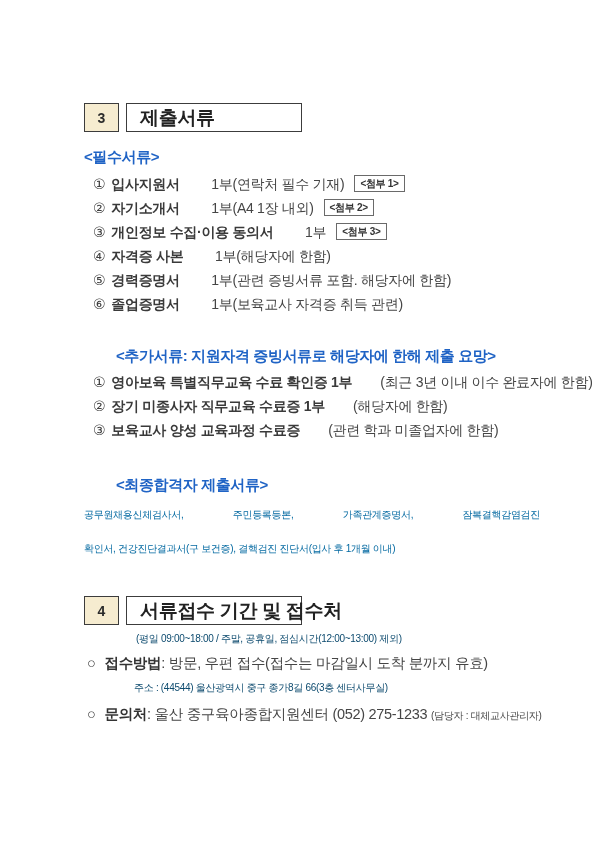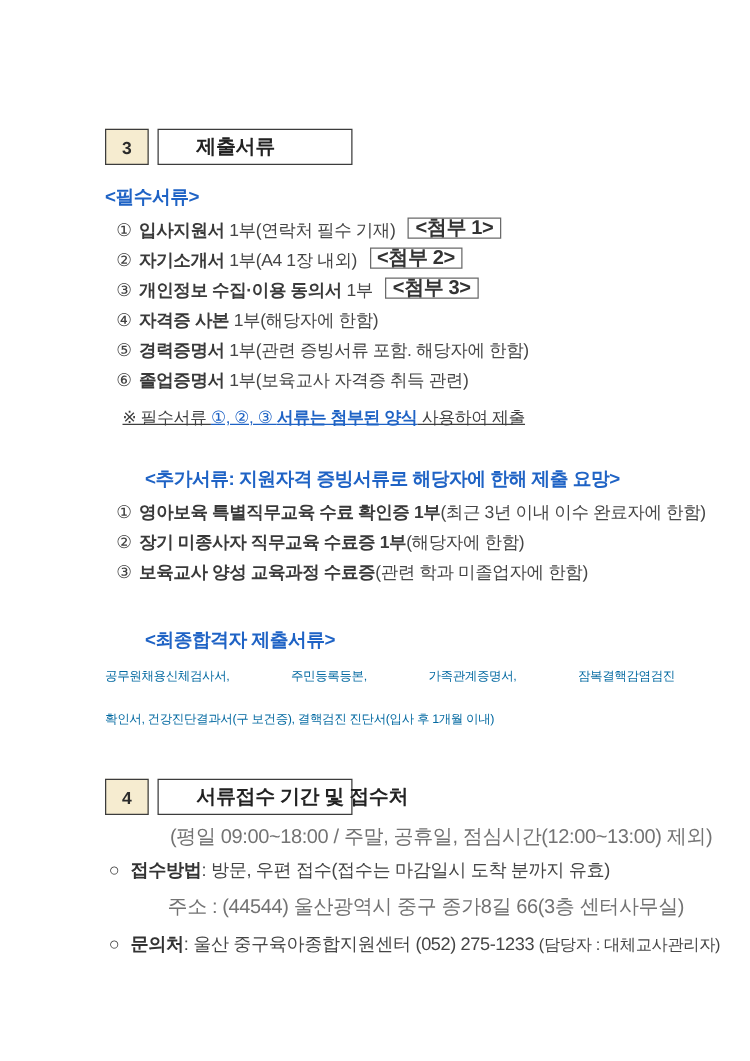--- a/index.html
+++ b/index.html
@@ -15,61 +15,61 @@
   .content { position:absolute; left:84px; top:0; width:466px; }
 
   
   .sec-header { display:flex; align-items:stretch; gap:7px; height:29px; }
   .sec-num {
     width:35px; background:#f6ecd0; border:1.6px solid #3c3c3c;
     display:flex; align-items:center; justify-content:center;
     font-weight:bold; font-size:14px; color:#2b2b2b;
   }
   .sec-title {
-    width:156px; background:#ffffff; border:1.6px solid #3c3c3c;
-    display:flex; align-items:center; padding-left:30px;
-    font-weight:bold; font-size:16px; color:#222222; letter-spacing:-0.3px;
+    width:176px; background:#ffffff; border:1.6px solid #3c3c3c;
+    display:flex; align-items:center; padding-left:13px;
+    font-weight:bold; font-size:19px; color:#222222; letter-spacing:-0.3px;
     white-space:nowrap;
   }
 
   .blue-heading {
     font-weight:bold; font-size:15px; color:#1f63c5;
     letter-spacing:-0.4px; white-space:nowrap;margin-left:32px;
   }
 
   .doc-line { font-size:14px; line-height:24px; white-space:nowrap; letter-spacing:-0.3px; }
   .doc-line .num { margin-right:6px; }
   .doc-line .bname { font-weight:bold; color:#3a3a3a; }
-  .doc-line .rest { color:#454545; }
+  .doc-line .rest { color:#454545;margin-left:28px; }
 
   .attach-tag {
     display:inline-block; border:1px solid #6a6a6a; background:#ffffff;
-    font-size:16px; font-weight:bold; color:#333333;
+    font-size:10px; font-weight:bold; color:#333333;
     padding:0px 5px; line-height:15px; margin-left:10px; vertical-align:2px;
     letter-spacing:-0.3px;
     text-align:right;
   }
 
   .note-line { font-size:13.5px; margin-left:14px; white-space:nowrap; letter-spacing:-0.3px; }
   .note-line span { text-decoration:underline; }
   .note-dark { color:#3f3f3f; }
   .note-blue { color:#1f63c5; }
   .note-blue-bold { color:#1f63c5; font-weight:bold; }
 
   .para-line { font-size:10px; line-height:34px; color:#0369a1; letter-spacing:-0.3px; }
   .justify-full { text-align:justify; text-align-last:justify; }
 
   .bullet-line { font-size:14.5px; line-height:21px; white-space:nowrap; letter-spacing:-0.3px; }
   .bullet-line .bullet { margin-right:9px; color:#3a3a3a; }
   .bullet-line .blabel { font-weight:bold; color:#333333; }
   .bullet-line .btext { color:#454545; }
   .date-black { font-weight:bold; color:#2f2f2f; }
   .date-red { font-weight:bold; color:#e01111; }
-  .sub-line { font-size:16px; color:#737373; white-space:nowrap; letter-spacing:-0.3px; }
-  .contact-small { font-size:13px; }
+  .sub-line { font-size:10px; color:#0c4a6e; white-space:nowrap; letter-spacing:-0.3px; }
+  .contact-small { font-size:10px; }
 </style>
 </head>
 <body>
 
 <div class="page">
   <div class="content">
 
     <div class="sec-header" style="margin-top:103px;">
       <div class="sec-num">3</div>
       <div class="sec-title">제출서류</div>
@@ -91,23 +91,20 @@
         <span class="num">④</span><span class="bname">자격증 사본</span><span class="rest"> 1부(해당자에 한함)</span>
       </div>
       <div class="doc-line">
         <span class="num">⑤</span><span class="bname">경력증명서</span><span class="rest"> 1부(관련 증빙서류 포함. 해당자에 한함)</span>
       </div>
       <div class="doc-line">
         <span class="num">⑥</span><span class="bname">졸업증명서</span><span class="rest"> 1부(보육교사 자격증 취득 관련)</span>
       </div>
     </div>
 
-    <div class="note-line" style="margin-top:9px;">
-      <span class="note-dark">※ 필수서류 </span><span class="note-blue">①, ②, ③ </span><span class="note-blue-bold">서류는 첨부된 양식</span><span class="note-dark"> 사용하여 제출</span>
-    </div>
 
     <div class="blue-heading" style="margin-top:31px;">&lt;추가서류: 지원자격 증빙서류로 해당자에 한해 제출 요망&gt;</div>
 
     <div style="margin-top:4px; margin-left:9px;">
       <div class="doc-line">
         <span class="num">①</span><span class="bname">영아보육 특별직무교육 수료 확인증 1부</span><span class="rest">(최근 3년 이내 이수 완료자에 한함)</span>
       </div>
       <div class="doc-line">
         <span class="num">②</span><span class="bname">장기 미종사자 직무교육 수료증 1부</span><span class="rest">(해당자에 한함)</span>
       </div>

